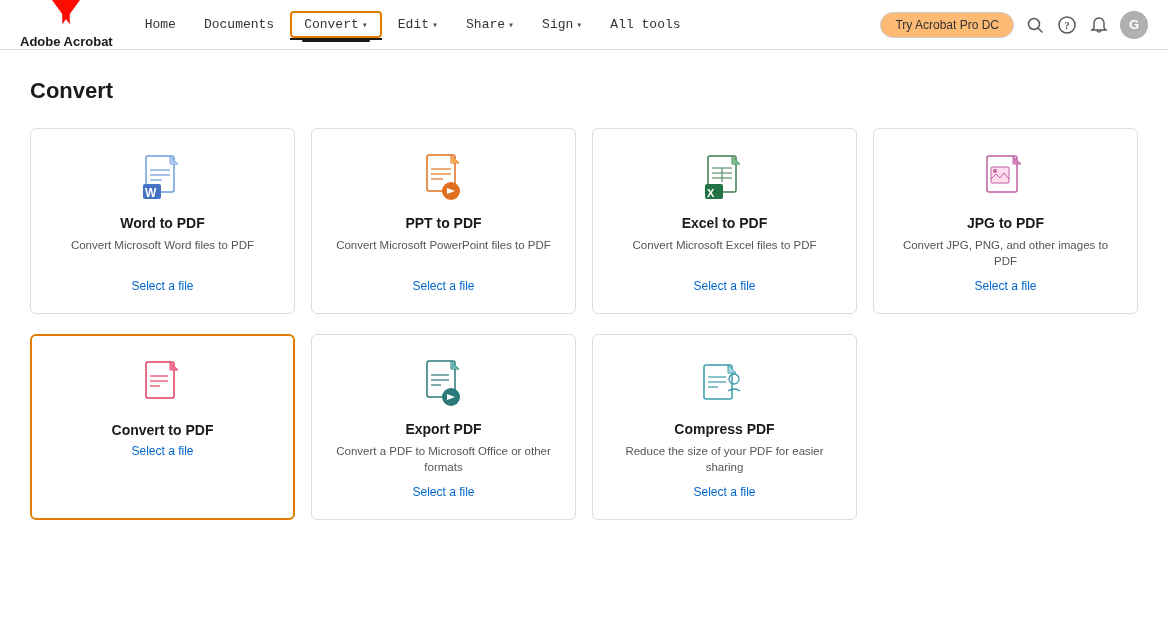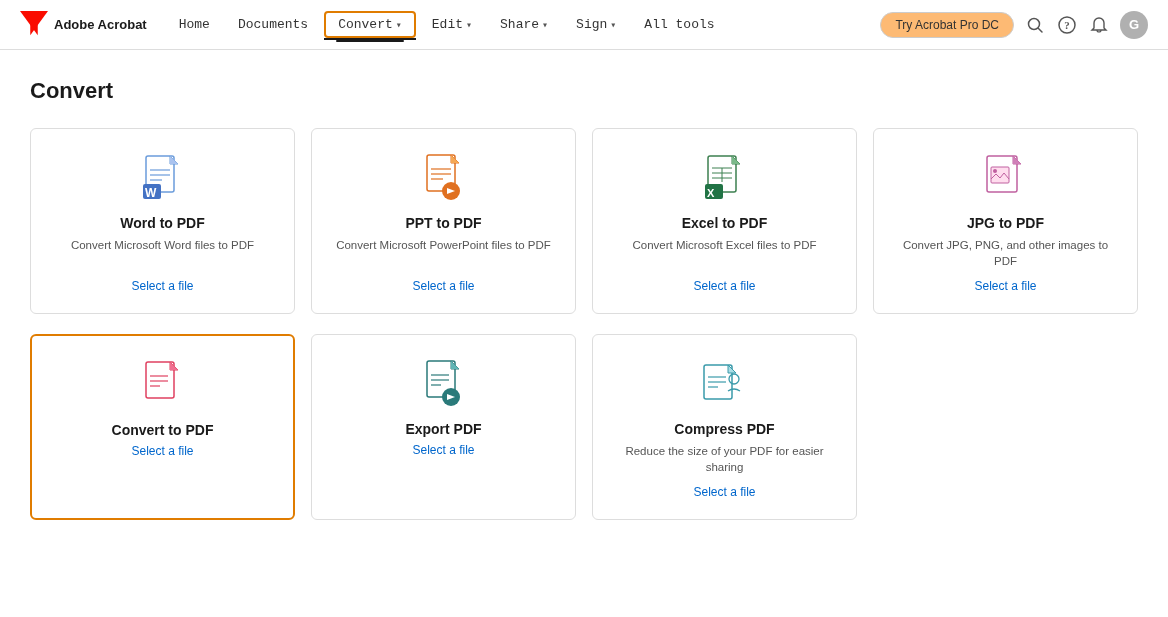--- a/index.html
+++ b/index.html
@@ -12,20 +12,21 @@
       padding: 0 20px;
       height: 50px;
       border-bottom: 1px solid #ddd;
       background: #fff;
     }
     .header-logo {
       display: flex;
       align-items: center;
       margin-right: 20px;
       gap: 6px;
+      flex-direction: column;
     }
     .logo-icon {
       width: 28px;
       height: 28px;
     }
     .logo-text {
       font-size: 13px;
       font-weight: 600;
       color: #1a1a1a;
     }
@@ -376,20 +377,21 @@
           <polygon points="28,2 28,10 36,10" fill="#60b5b5"></polygon>
           <line x1="8" y1="16" x2="26" y2="16" stroke="#2a7a7a" stroke-width="1.2"></line>
           <line x1="8" y1="21" x2="26" y2="21" stroke="#2a7a7a" stroke-width="1.2"></line>
           <line x1="8" y1="26" x2="18" y2="26" stroke="#2a7a7a" stroke-width="1.2"></line>
 
           <circle cx="28" cy="38" r="9" fill="#2a7a7a"></circle>
           <polygon points="24,35 24,41 32,38" fill="white"></polygon>
         </svg>
       </div>
       <div class="card-title">Export PDF</div>
+      <div class="card-desc">Convert a PDF to Microsoft Office or other formats</div>
       <a class="card-link">Select a file</a>
     </div>
 
     <div class="card">
       <div class="card-icon">
         <svg width="46" height="50" viewBox="0 0 46 50">
 
           <rect x="2" y="6" width="28" height="34" rx="2" fill="white" stroke="#3a9aaa" stroke-width="1.5"></rect>
           <polygon points="26,6 34,14 26,14" fill="#a8dde5" stroke="#3a9aaa" stroke-width="1"></polygon>
 

